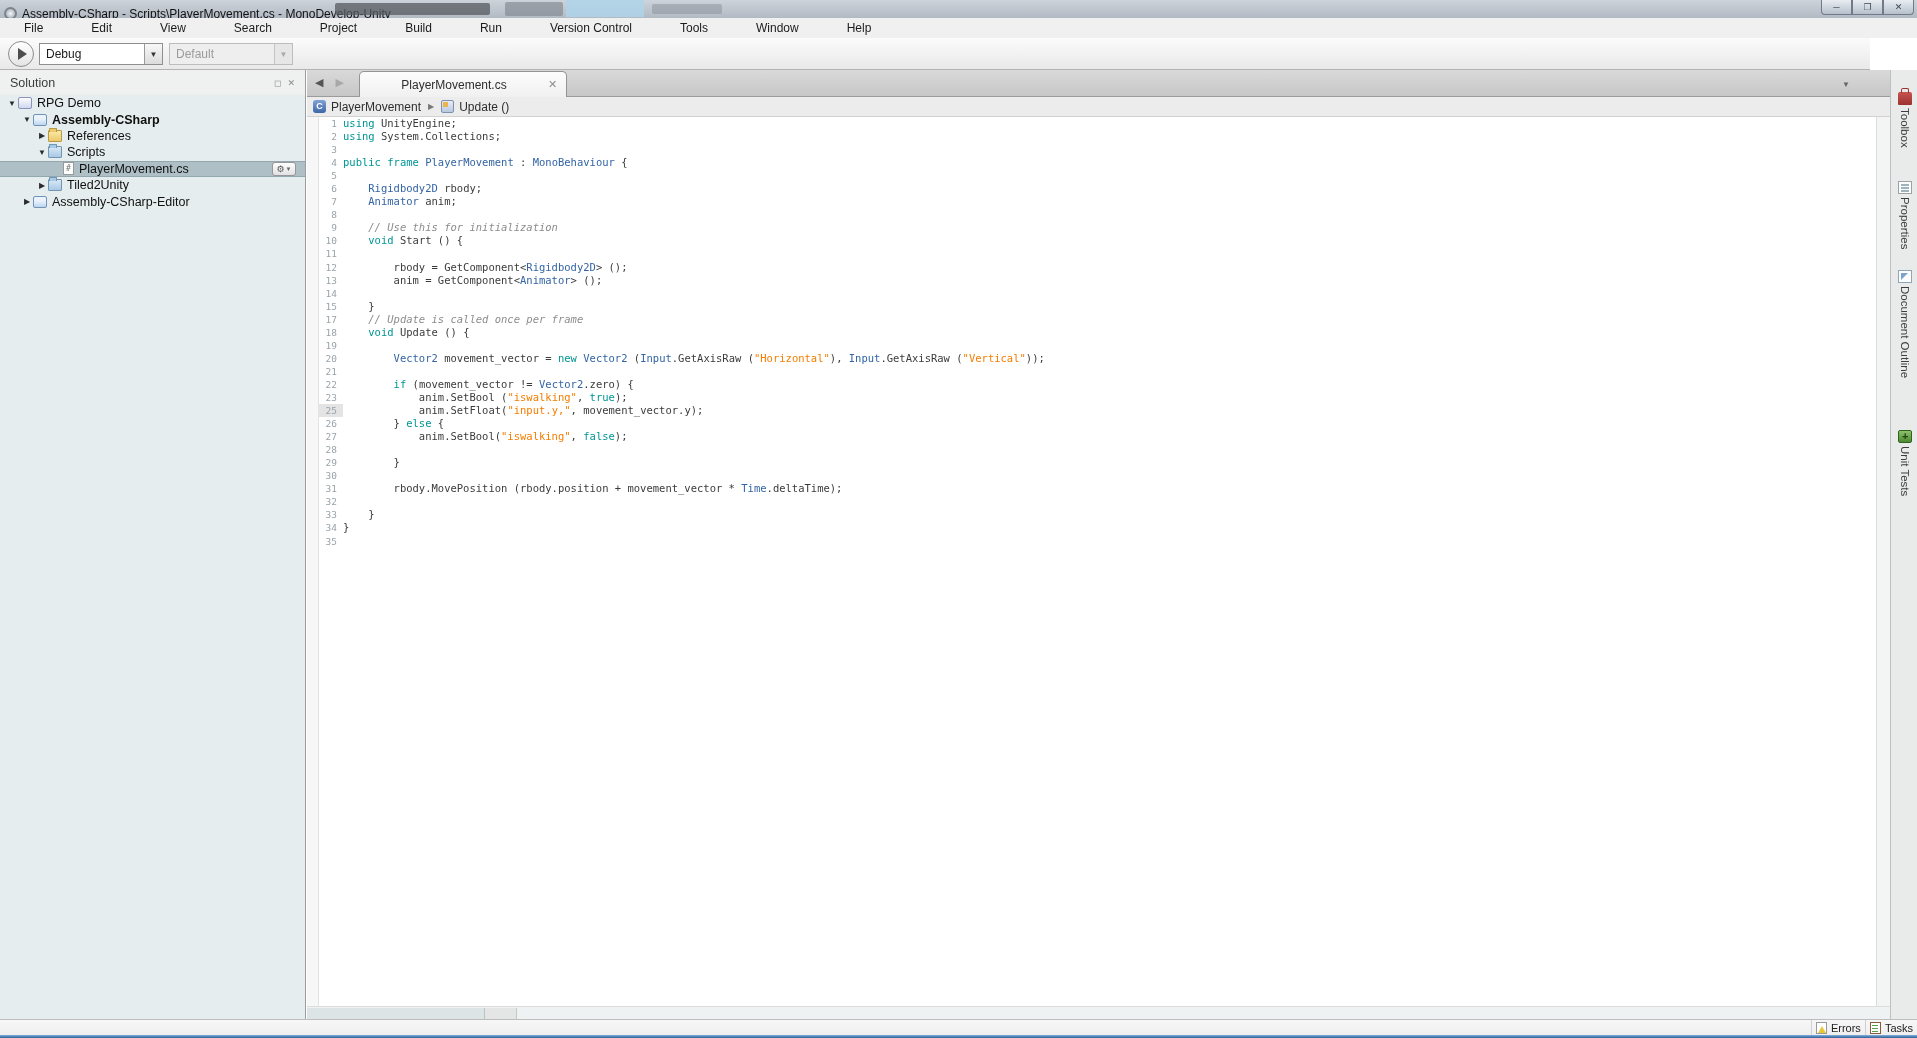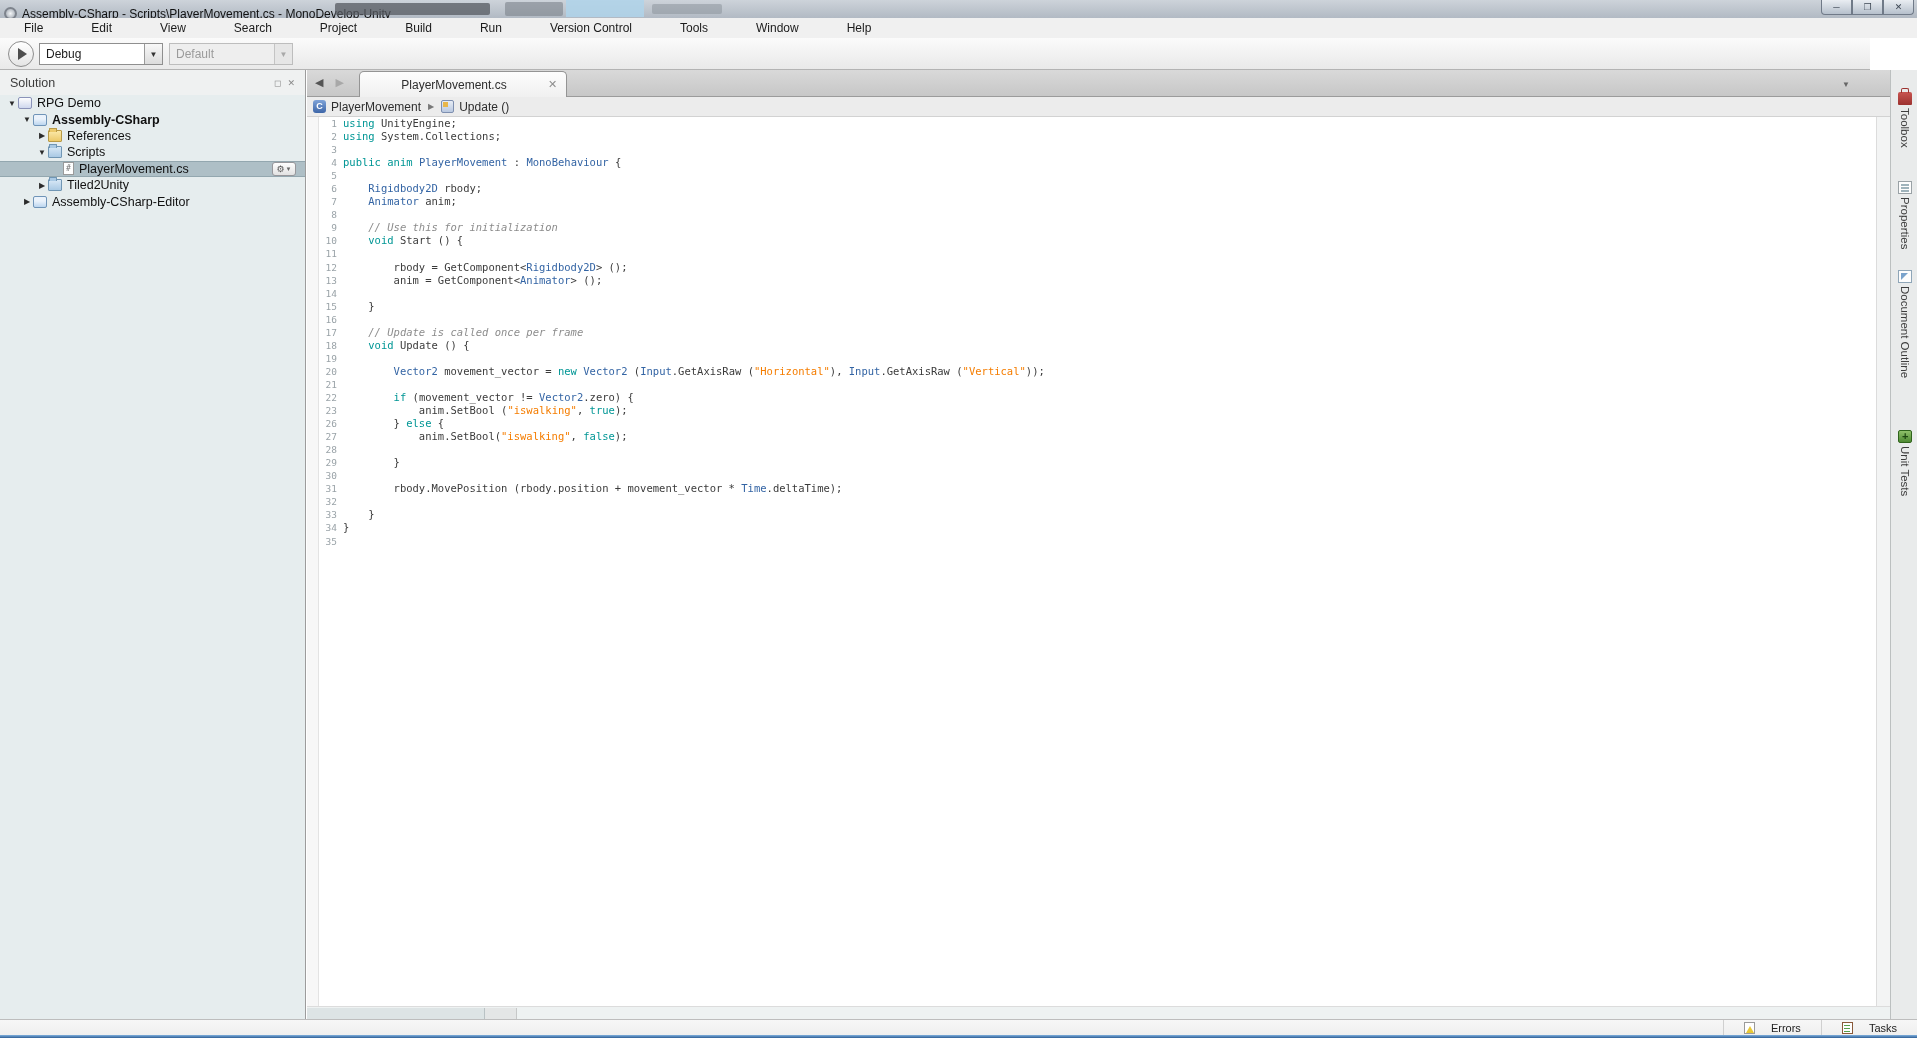--- a/index.html
+++ b/index.html
@@ -146,21 +146,21 @@
   .vi-outline { background:#fdfdfd; border:1px solid #8fa6b8; }
   .vi-outline::before { content:""; position:absolute; left:2px; top:2px; width:0; height:0;
     border-left:7px solid #7aa3cc; border-bottom:7px solid transparent; }
   .vi-tests { background:linear-gradient(#8fc06a,#4e8a33); border:1px solid #2f641c; border-radius:2px; }
   .vi-tests::before { content:"+"; position:absolute; left:3.5px; top:-1px; color:#1e4712; font-size:11px; font-weight:bold; }
 
   
   .statusbar { position:absolute; left:0; top:1019px; width:1917px; height:16px;
     background:linear-gradient(#f7f7f7,#efefef); border-top:1px solid #bdbdbd;
     display:flex; align-items:center; justify-content:flex-end; font-size:11px; color:#222; }
-  .sb-item { display:flex; align-items:center; gap:16px; padding:0 20px; height:100%;
+  .sb-item { display:flex; align-items:center; gap:4px; padding:0 4px; height:100%;
     border-left:1px solid #d0d0d0; }
   .sb-ic { width:11px; height:12px; background:#fff; border:1px solid #9a9a9a; position:relative; }
   .sb-ic.errors::after { content:""; position:absolute; left:1px; bottom:0; width:0; height:0;
     border-left:4px solid transparent; border-right:4px solid transparent; border-bottom:7px solid #e8c837; }
   .sb-ic.tasks { border-color:#8a5a3a; }
   .sb-ic.tasks::after { content:""; position:absolute; left:1.5px; top:2px; width:6px; height:1.5px; background:#57a04a;
     box-shadow:0 3px 0 #57a04a, 0 6px 0 #57a04a; }
   .taskbar-edge { position:absolute; left:0; top:1035px; width:1917px; height:3px;
     background:linear-gradient(#7fb0de,#2f5f96); }
 </style>
@@ -298,21 +298,21 @@
         <div class="code-line">
           <span class="ln-num">2</span>
           <span class="ln-code"><span class="tk-k">using</span><span class="tk-p"> System.Collections;</span></span>
         </div>
         <div class="code-line">
           <span class="ln-num">3</span>
           <span class="ln-code"></span>
         </div>
         <div class="code-line">
           <span class="ln-num">4</span>
-          <span class="ln-code"><span class="tk-k">public</span><span class="tk-p"> </span><span class="tk-k">anim</span><span class="tk-p"> </span><span class="tk-t">PlayerMovement</span><span class="tk-p"> : </span><span class="tk-t">MonoBehaviour</span><span class="tk-p"> {</span></span>
+          <span class="ln-code"><span class="tk-k">public</span><span class="tk-p"> </span><span class="tk-k">frame</span><span class="tk-p"> </span><span class="tk-t">PlayerMovement</span><span class="tk-p"> : </span><span class="tk-t">MonoBehaviour</span><span class="tk-p"> {</span></span>
         </div>
         <div class="code-line">
           <span class="ln-num">5</span>
           <span class="ln-code"></span>
         </div>
         <div class="code-line">
           <span class="ln-num">6</span>
           <span class="ln-code"><span class="tk-p">    </span><span class="tk-t">Rigidbody2D</span><span class="tk-p"> rbody;</span></span>
         </div>
         <div class="code-line">
@@ -345,24 +345,20 @@
         </div>
         <div class="code-line">
           <span class="ln-num">14</span>
           <span class="ln-code"></span>
         </div>
         <div class="code-line">
           <span class="ln-num">15</span>
           <span class="ln-code"><span class="tk-p">    }</span></span>
         </div>
         <div class="code-line">
-          <span class="ln-num">16</span>
-          <span class="ln-code"></span>
-        </div>
-        <div class="code-line">
           <span class="ln-num">17</span>
           <span class="ln-code"><span class="tk-p">    </span><span class="tk-c">// Update is called once per frame</span></span>
         </div>
         <div class="code-line">
           <span class="ln-num">18</span>
           <span class="ln-code"><span class="tk-p">    </span><span class="tk-k">void</span><span class="tk-p"> Update () {</span></span>
         </div>
         <div class="code-line">
           <span class="ln-num">19</span>
           <span class="ln-code"></span>
@@ -375,20 +371,24 @@
           <span class="ln-num">21</span>
           <span class="ln-code"></span>
         </div>
         <div class="code-line">
           <span class="ln-num">22</span>
           <span class="ln-code"><span class="tk-p">        </span><span class="tk-k">if</span><span class="tk-p"> (movement_vector != </span><span class="tk-t">Vector2</span><span class="tk-p">.zero) {</span></span>
         </div>
         <div class="code-line">
           <span class="ln-num">23</span>
           <span class="ln-code"><span class="tk-p">            anim.SetBool (</span><span class="tk-s">"iswalking"</span><span class="tk-p">, </span><span class="tk-k">true</span><span class="tk-p">);</span></span>
+        </div>
+        <div class="code-line">
+          <span class="ln-num current">25</span>
+          <span class="ln-code"><span class="tk-p">            anim.SetFloat(</span><span class="tk-s">"input.y,"</span><span class="tk-p">, movement_vector.y);</span></span>
         </div>
         <div class="code-line">
           <span class="ln-num">26</span>
           <span class="ln-code"><span class="tk-p">        } </span><span class="tk-k">else</span><span class="tk-p"> {</span></span>
         </div>
         <div class="code-line">
           <span class="ln-num">27</span>
           <span class="ln-code"><span class="tk-p">            anim.SetBool(</span><span class="tk-s">"iswalking"</span><span class="tk-p">, </span><span class="tk-k">false</span><span class="tk-p">);</span></span>
         </div>
         <div class="code-line">

